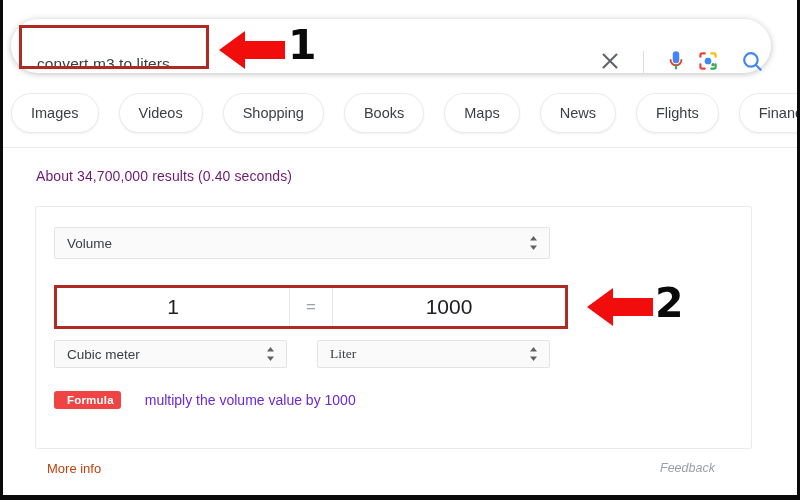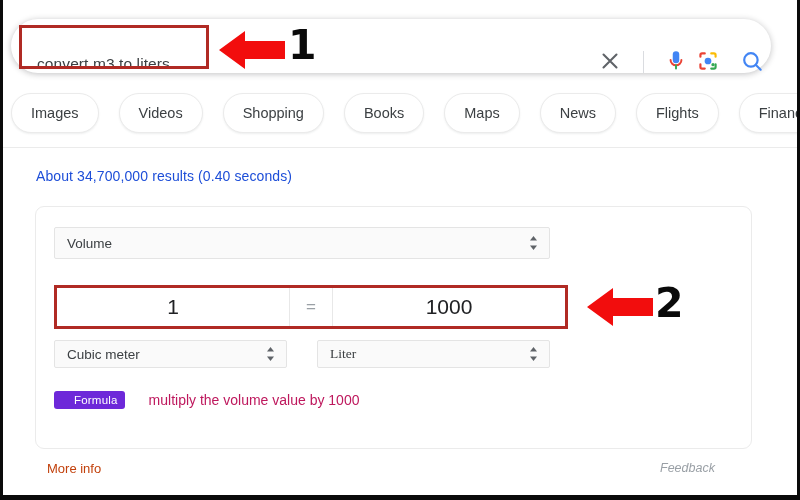--- a/index.html
+++ b/index.html
@@ -115,34 +115,34 @@
     height: 1px;
     background: #ebebeb;
   }
 
   
   #results-count {
     position: absolute;
     left: 33px;
     top: 168px;
     font-size: 14px;
-    color: #1d4ed8;
+    color: #701a75;
     letter-spacing: 0.1px;
   }
 
   
   #converter-card {
     position: absolute;
     left: 32px;
     top: 206px;
     width: 717px;
     height: 243px;
     background: #ffffff;
     border: 1px solid #ebebeb;
-    border-radius: 9px;
+    border-radius: 2px;
   }
 
   .select-box {
     position: absolute;
     background: #fafafa;
     border: 1px solid #e4e4e4;
     border-radius: 2px;
     display: flex;
     align-items: center;
   }
@@ -222,32 +222,32 @@
   }
 
   #formula-row {
     position: absolute;
     left: 18px;
     top: 184px;
     display: flex;
     align-items: center;
   }
   #formula-badge {
-    background: #6d28d9;
+    background: #ef4444;
     color: #ffffff;
     font-size: 11.5px;
-    font-weight: normal;
-    padding: 3px 7px 3px 20px;
+    font-weight: bold;
+    padding: 3px 7px 3px 13px;
     border-radius: 3px;
     letter-spacing: 0.2px;
   }
   #formula-text {
     margin-left: 24px;
     font-size: 14px;
-    color: #be185d;
+    color: #6d28d9;
     white-space: nowrap;
   }
 
   
   #more-info {
     position: absolute;
     left: 44px;
     top: 461px;
     font-size: 13px;
     color: #c2410c;

